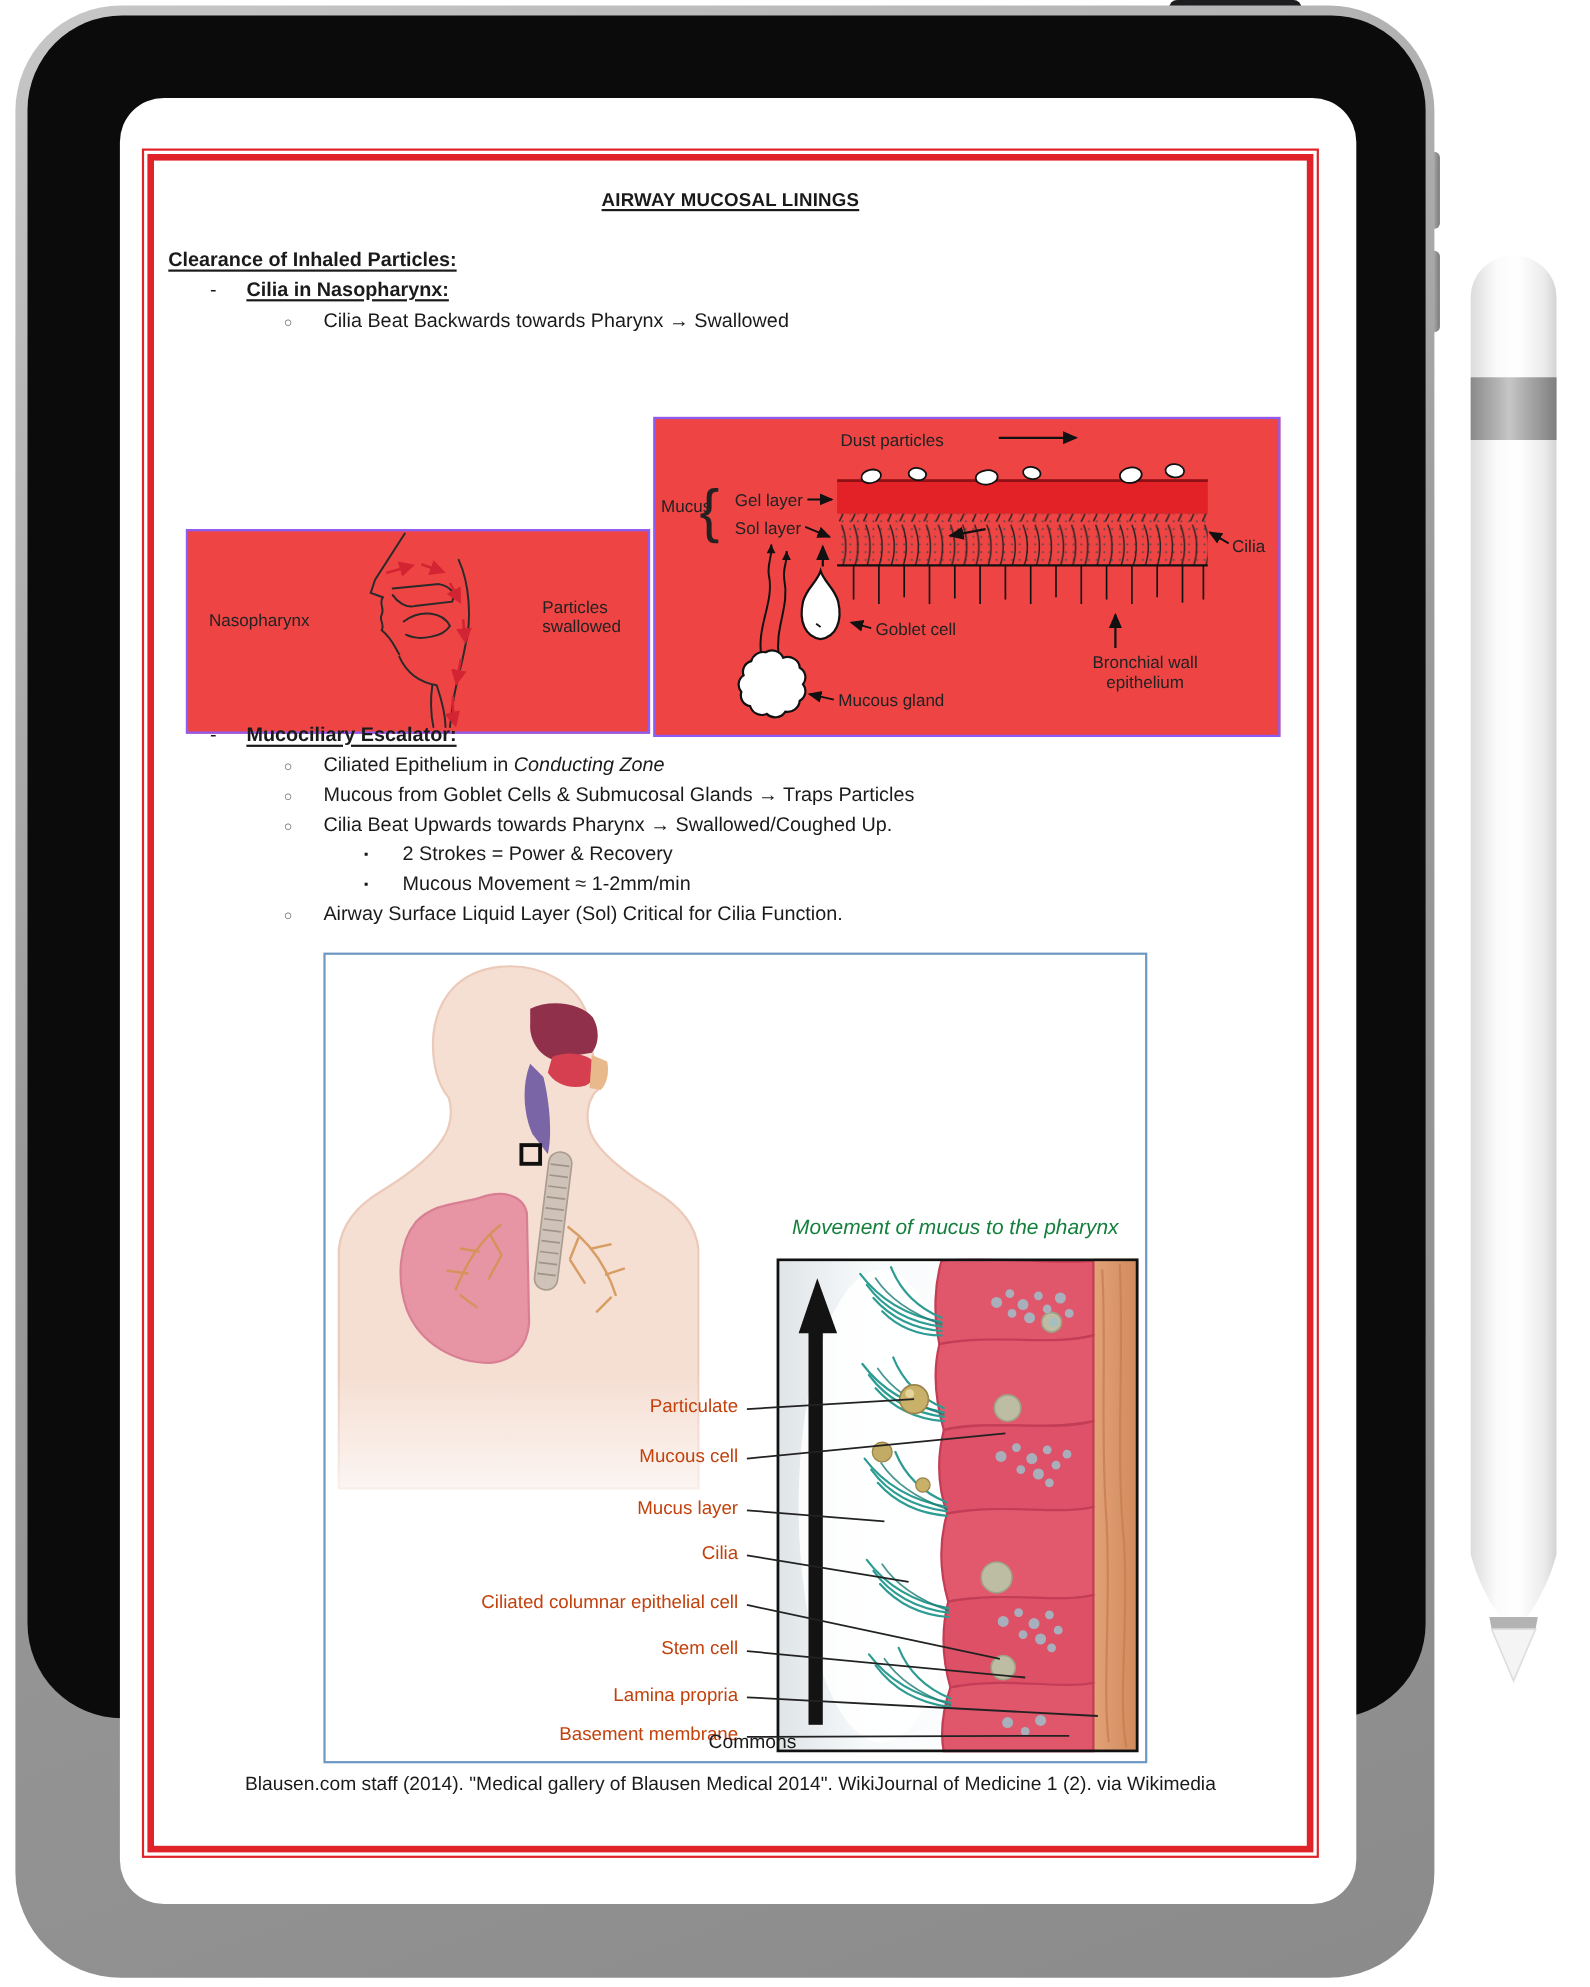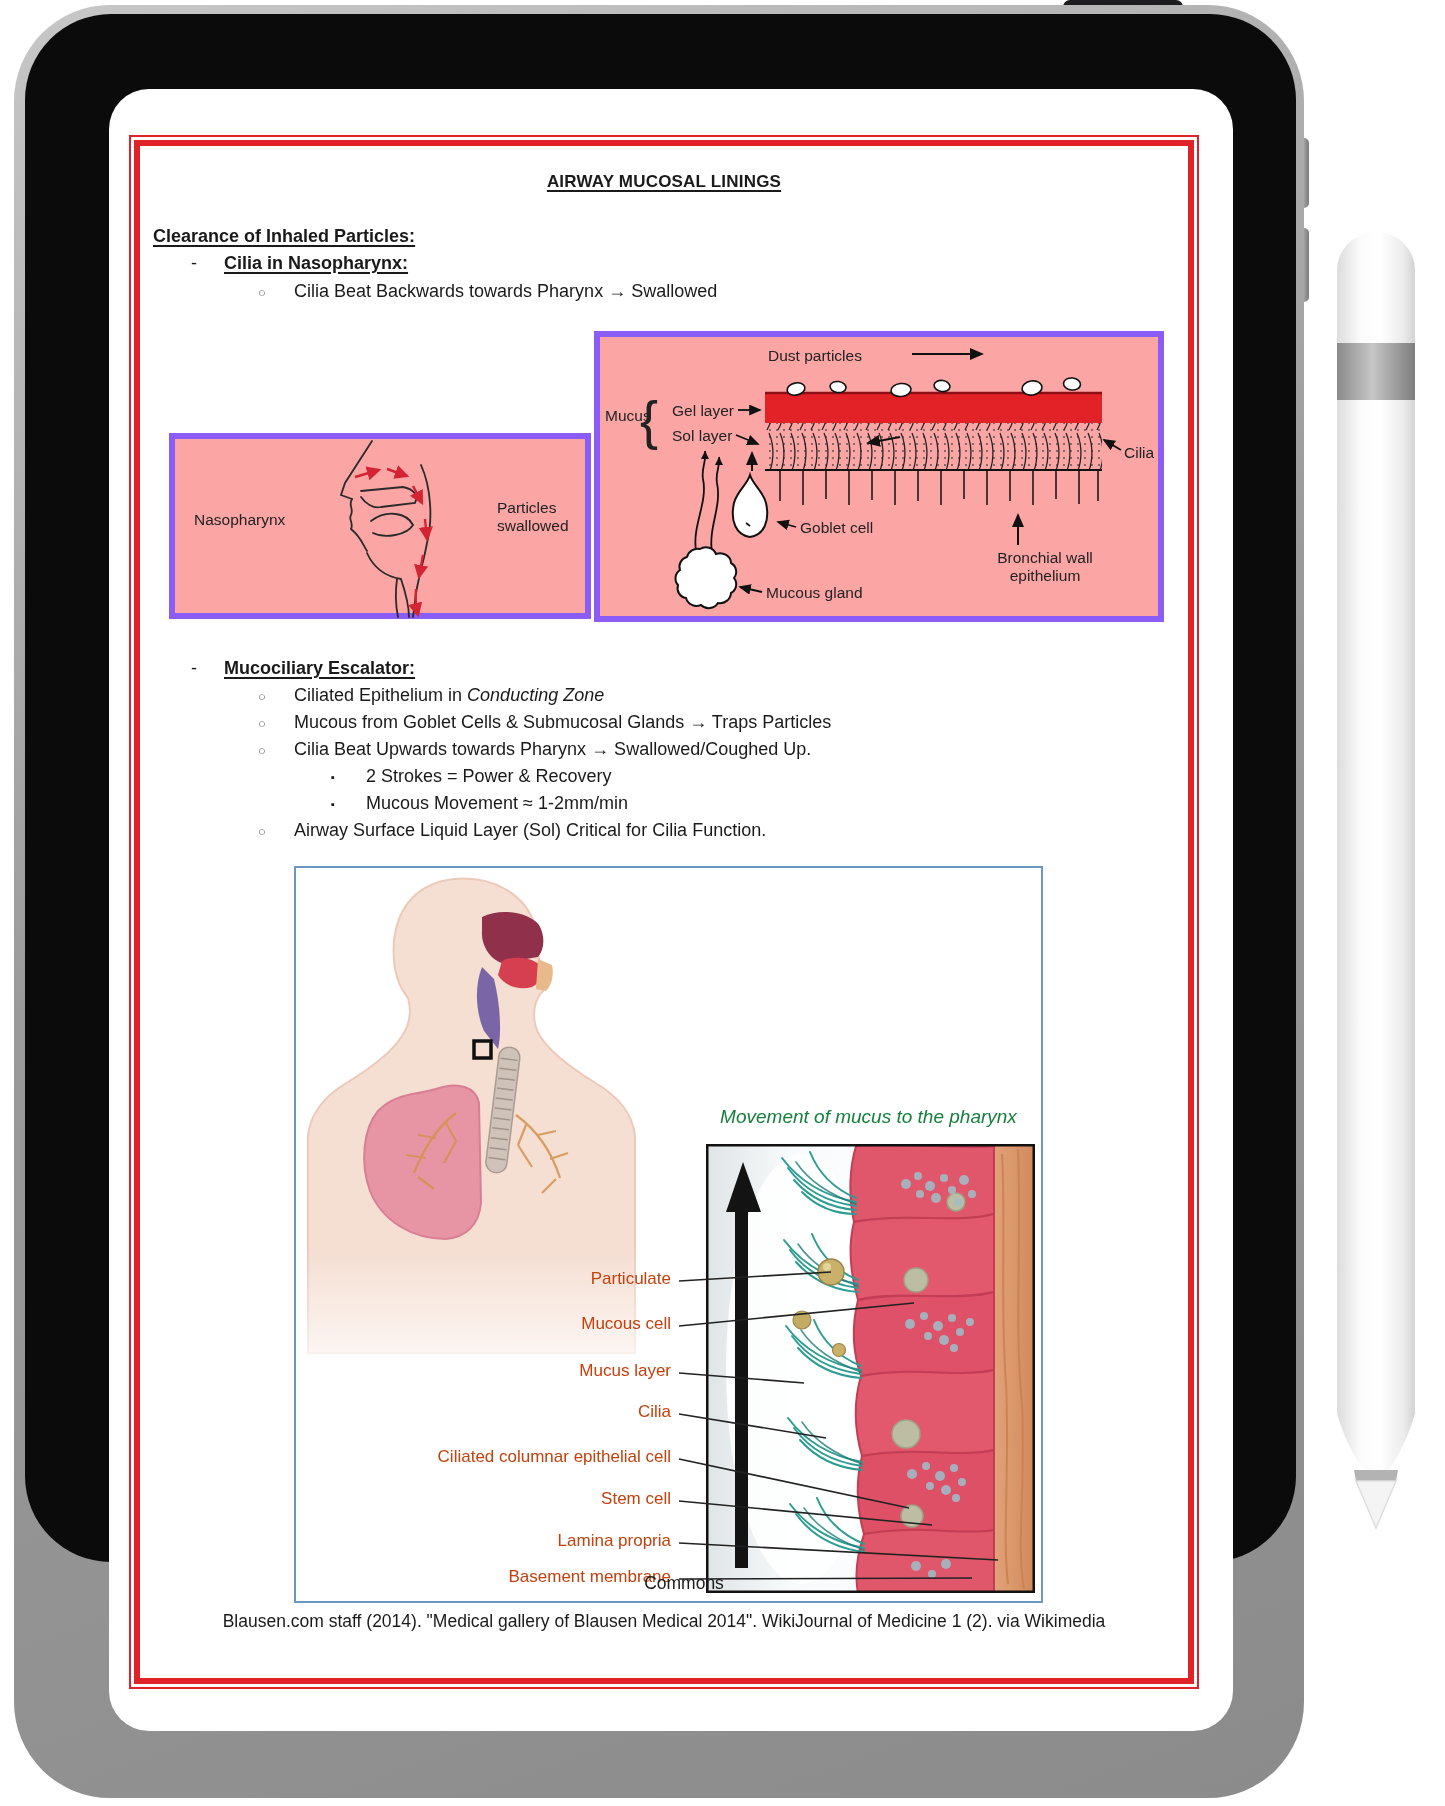--- a/index.html
+++ b/index.html
@@ -23,21 +23,21 @@
   .h-main{position:absolute;left:13px;top:80px;font-weight:bold;font-size:18px;
           text-decoration:underline;text-decoration-thickness:2px;text-underline-offset:3px;}
   .dash{position:absolute;font-size:18px;}
   .h-sub{position:absolute;font-weight:bold;font-size:18px;
          text-decoration:underline;text-decoration-thickness:2px;text-underline-offset:3px;}
   .bullet-circ{position:absolute;font-size:13px;color:#555;}
   .bullet-sq{position:absolute;font-size:11px;color:#111;}
   .btext{position:absolute;font-size:18px;white-space:nowrap;}
   .ital{font-style:italic;}
   
-  .figbox{position:absolute;border:6px solid #8b5cf6;box-sizing:border-box;background:#fca5a5;}
+  .figbox{position:absolute;border:2px solid #8b5cf6;box-sizing:border-box;background:#ef4444;margin-top:48px;}
   .bigfig{position:absolute;left:154px;top:720px;width:749px;height:737px;border:2px solid #6b97c1;box-sizing:border-box;background:#fff;}
   .bigfig-title{position:absolute;left:290px;top:26px;width:450px;text-align:center;font-weight:bold;font-size:27px;color:#111;}
   .bigfig-sub{position:absolute;left:400px;top:238px;width:345px;text-align:center;font-style:italic;font-size:19px;color:#15803d;}
   .ep-label{position:absolute;right:370px;font-size:17px;color:#c2410c;white-space:nowrap;text-align:center;}
   .attrib{position:absolute;left:0;width:100%;text-align:center;font-size:17.5px;line-height:28px;}
   
   .pencil{position:absolute;left:1334px;top:230px;}
 </style>
 </head>
 <body>

